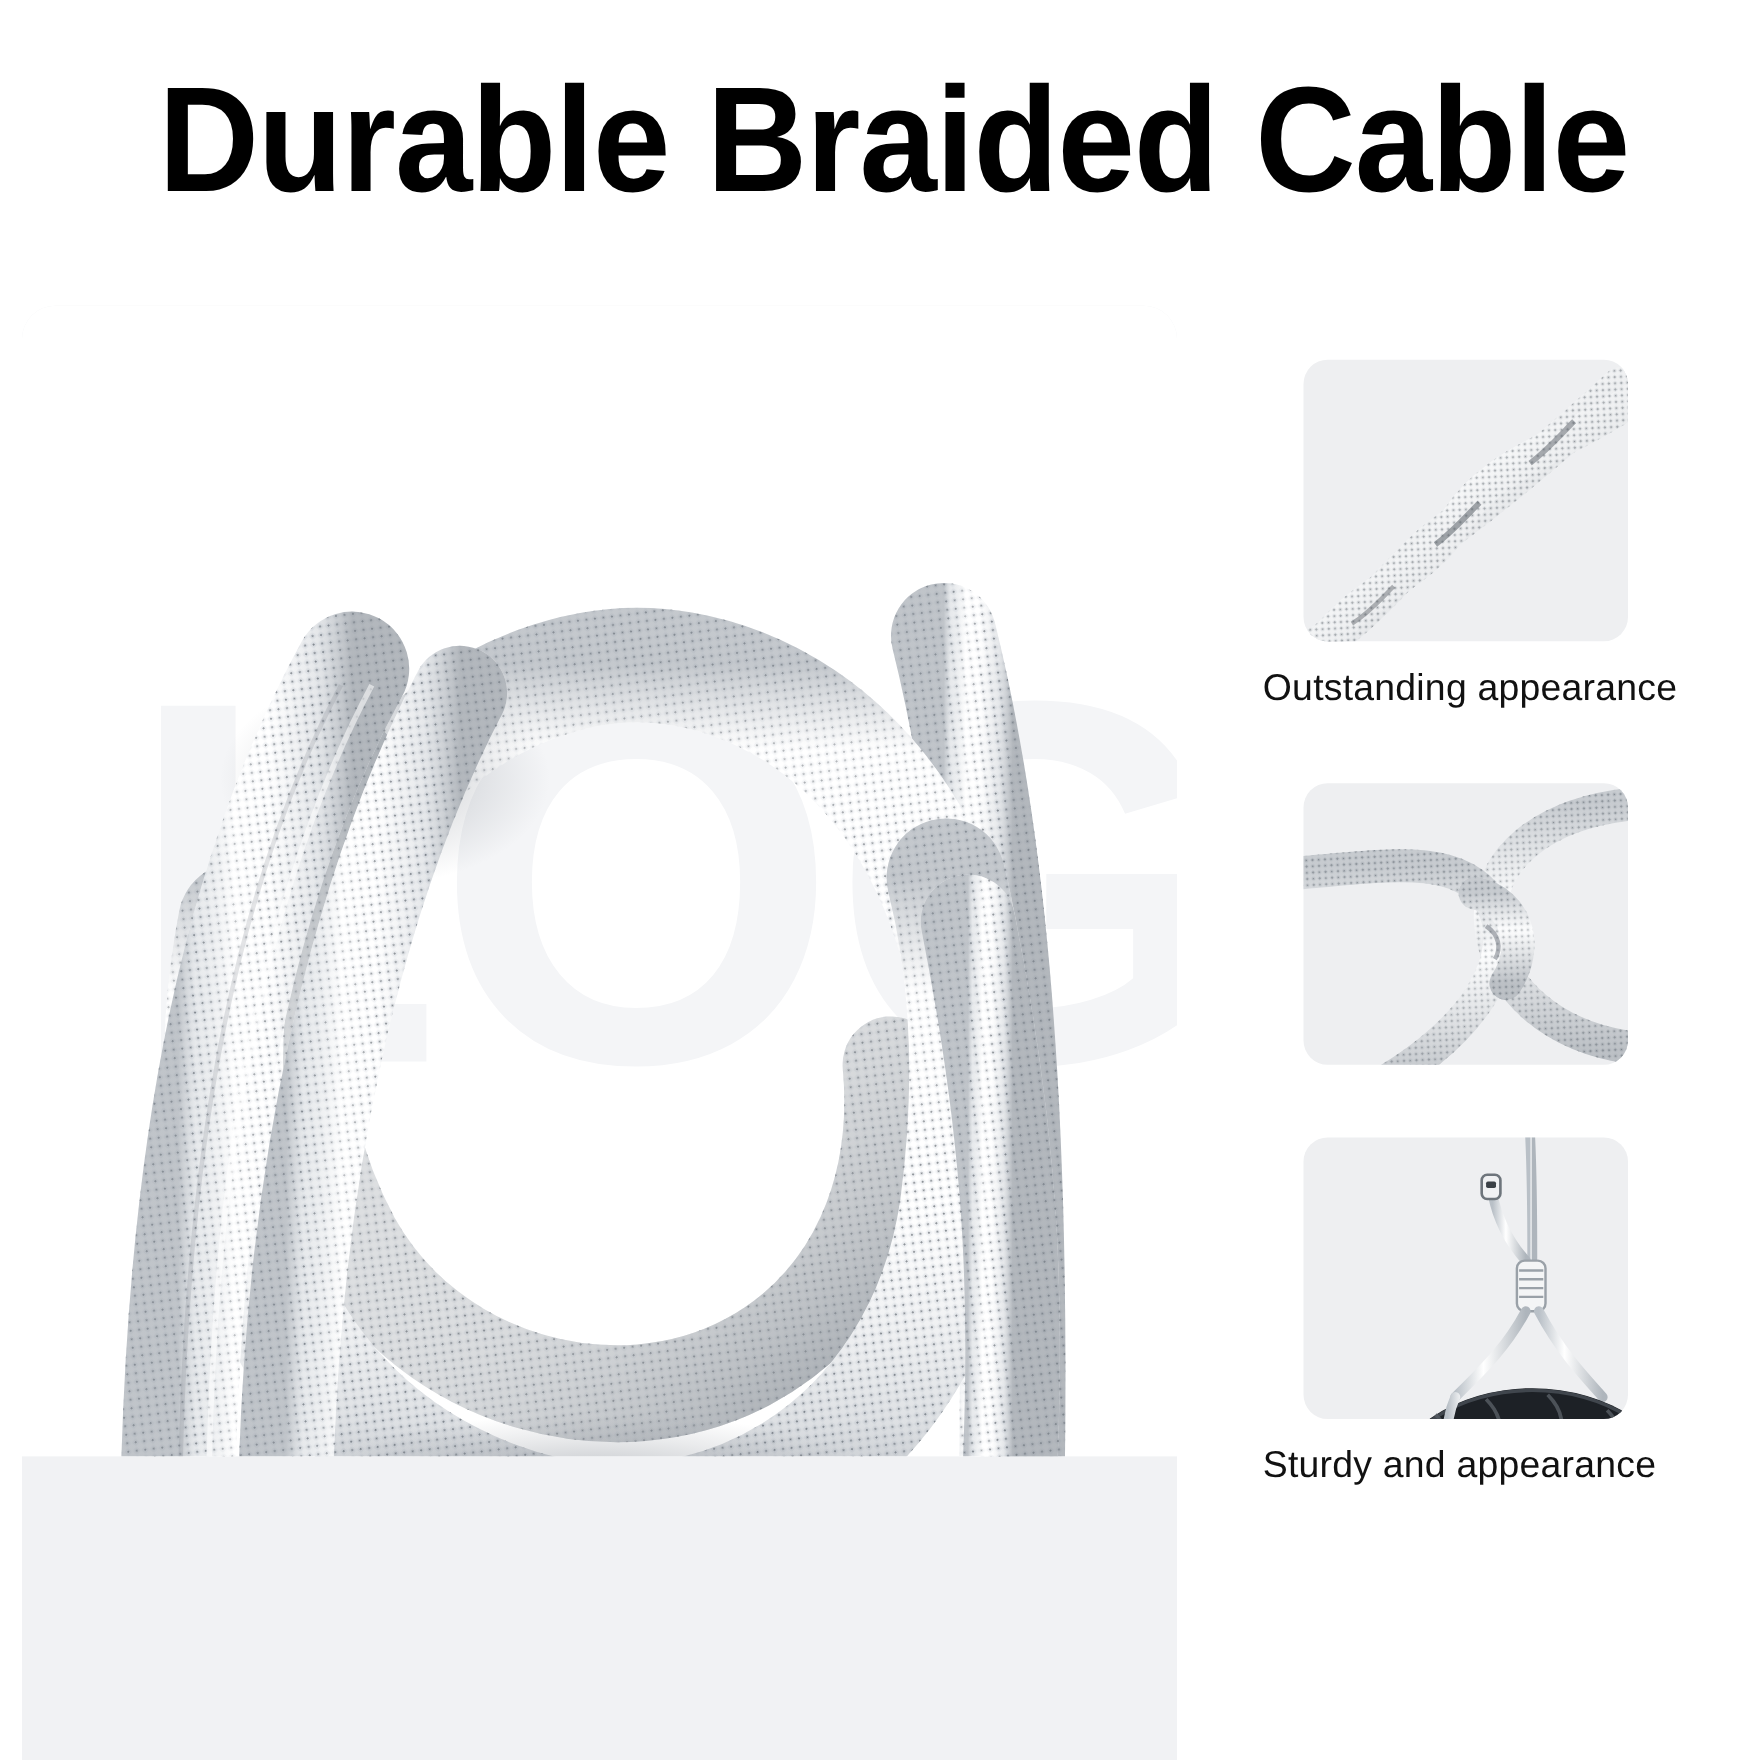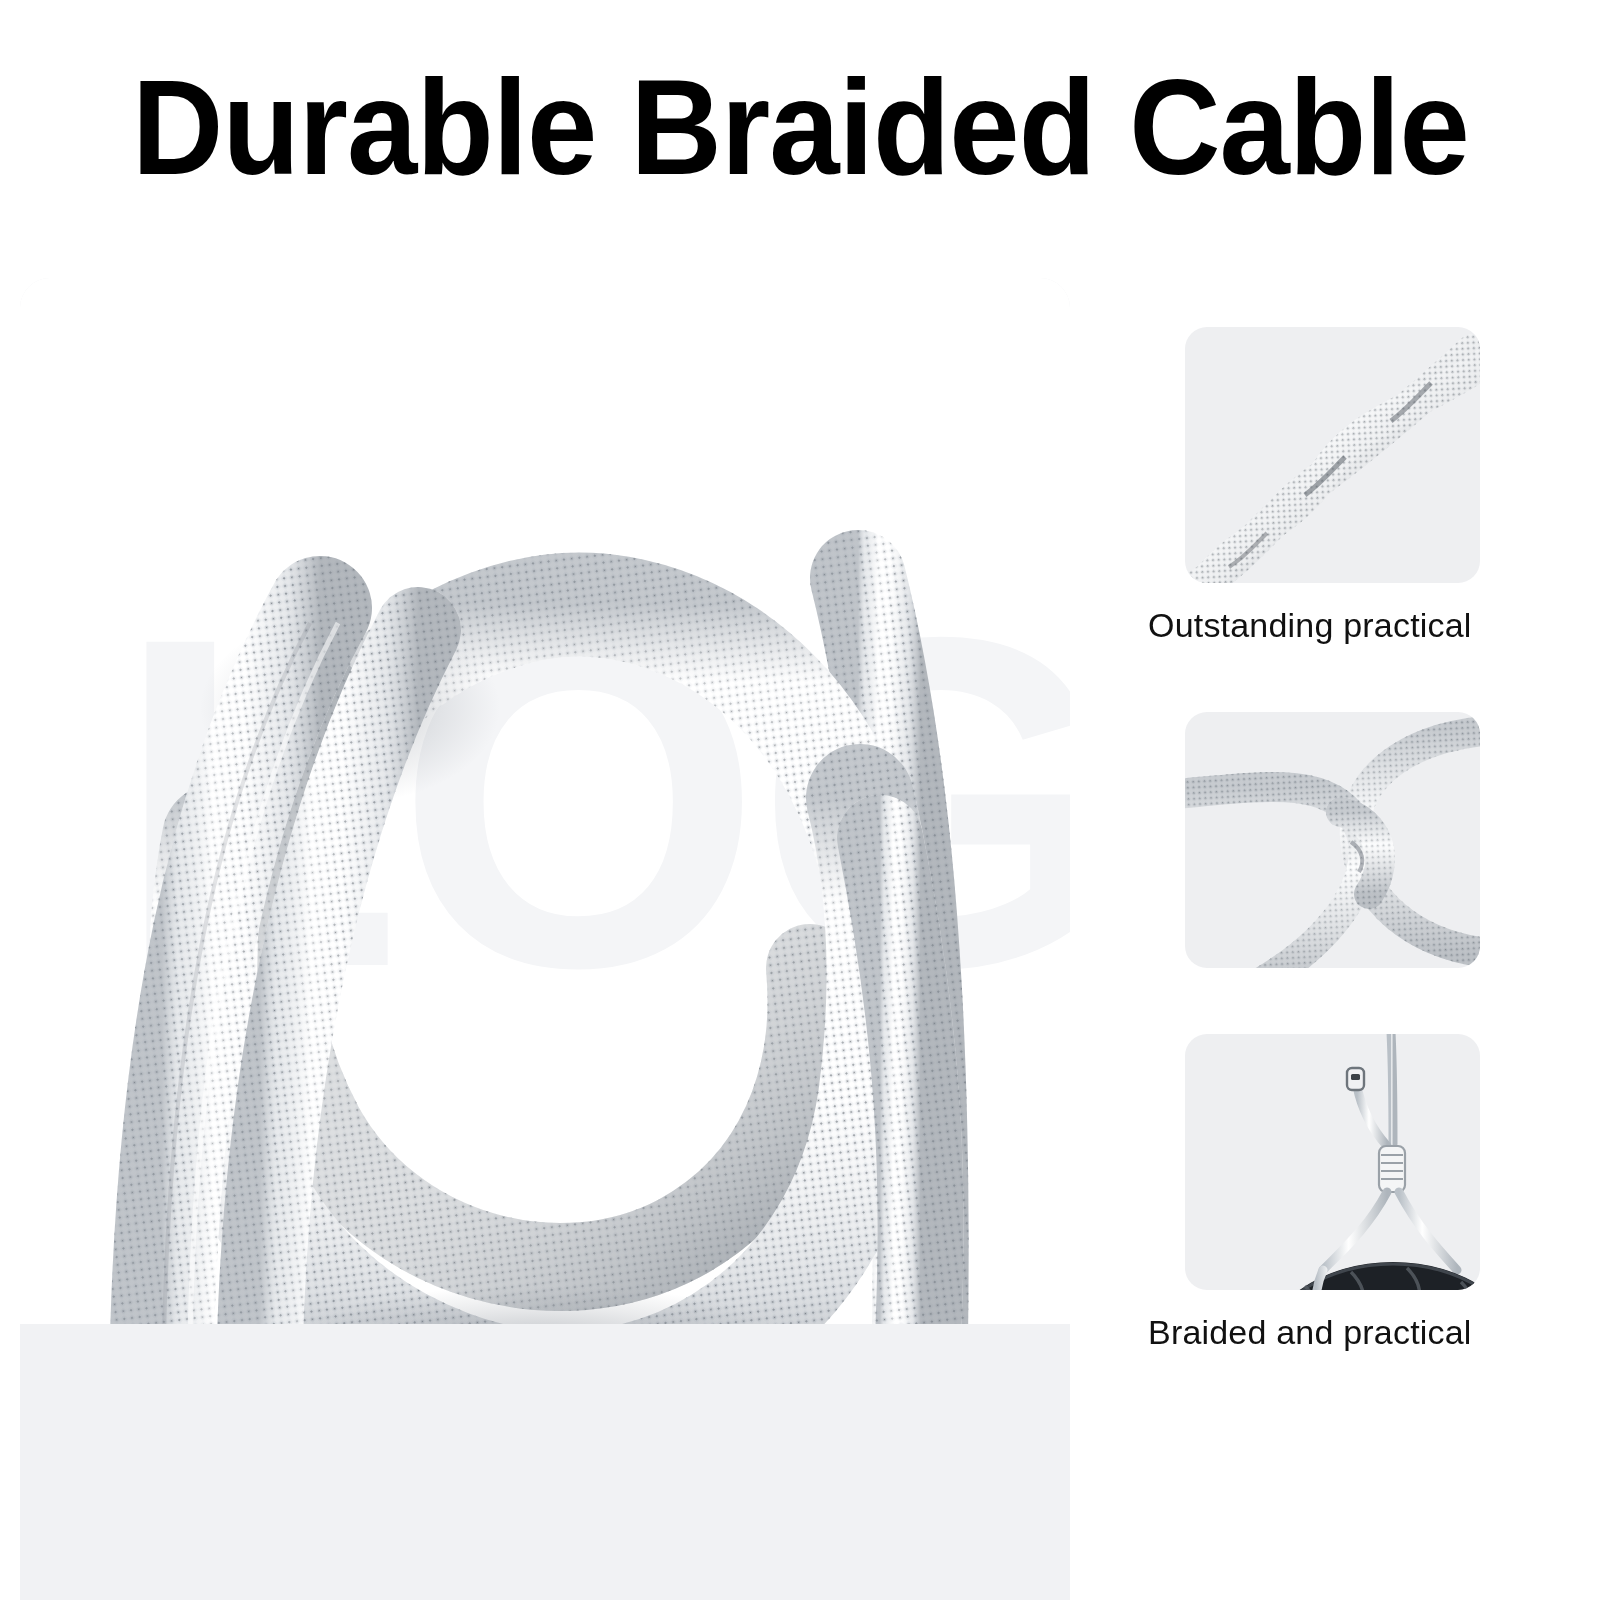--- a/index.html
+++ b/index.html
@@ -7,21 +7,21 @@
     width:1600px;height:1600px;
     background:#ffffff;
     font-family:"Liberation Sans","DejaVu Sans",sans-serif;
     overflow:hidden;
     position:relative;
   }
 
   
   #headline{
     position:absolute;
-    left:132px; top:52px;
+    left:144px; top:52px;
     width:1340px; height:150px;
     display:flex; align-items:center;
   }
   #headline-text{
     font-family:"Liberation Sans Narrow","Liberation Sans","DejaVu Sans Condensed","DejaVu Sans",sans-serif;
     font-weight:700;
     font-size:136px;
     line-height:1;
     letter-spacing:-1px;
     color:#000000;
@@ -227,21 +227,21 @@
 
           <path d="M 36 286 C 72 220 136 212 168 158 C 202 102 262 92 330 46" fill="none" stroke="url(#w1)" stroke-width="30" stroke-linecap="round"></path>
           <path d="M 36 286 C 72 220 136 212 168 158 C 202 102 262 92 330 46" fill="none" stroke="url(#t1)" stroke-width="30" stroke-linecap="round"></path>
 
           <path d="M 150 178 C 166 166 178 152 190 140" fill="none" stroke="#5a6067" stroke-opacity="0.55" stroke-width="5"></path>
           <path d="M 236 104 C 252 92 264 78 276 66" fill="none" stroke="#5a6067" stroke-opacity="0.5" stroke-width="5"></path>
           <path d="M 74 250 C 90 240 100 228 112 216" fill="none" stroke="#5a6067" stroke-opacity="0.45" stroke-width="4"></path>
         </g>
       </svg>
     </div>
-    <div class="feature-caption">Outstanding practical</div>
+    <div class="feature-caption">Outstanding appearance</div>
   </div>
 
   <div class="feature-item">
     <div class="feature-thumb">
       <svg viewBox="0 0 360 290">
         <defs>
           <pattern id="w2" width="8" height="8" patternUnits="userSpaceOnUse" patternTransform="rotate(42)">
             <rect width="8" height="8" fill="#fafbfc"></rect>
             <rect x="0" y="0" width="3.6" height="3.6" rx="1" fill="#e2e5e8"></rect>
             <rect x="4" y="4" width="3.6" height="3.6" rx="1" fill="#e2e5e8"></rect>
@@ -327,16 +327,16 @@
             <line x1="162" y1="330" x2="282" y2="330"></line>
             <line x1="180" y1="288" x2="264" y2="372"></line>
             <line x1="264" y1="288" x2="180" y2="372"></line>
           </g>
           <ellipse cx="222" cy="330" rx="15" ry="13" fill="#b5bbc1" stroke="#6f767d" stroke-width="2"></ellipse>
 
           <path d="M 168 246 C 152 282 164 330 198 362" fill="none" stroke="url(#t3)" stroke-width="9" stroke-linecap="round"></path>
         </g>
       </svg>
     </div>
-    <div class="feature-caption">Braided and practical</div>
+    <div class="feature-caption">Sturdy and appearance</div>
   </div>
 
 </div>
 
 </body></html>

